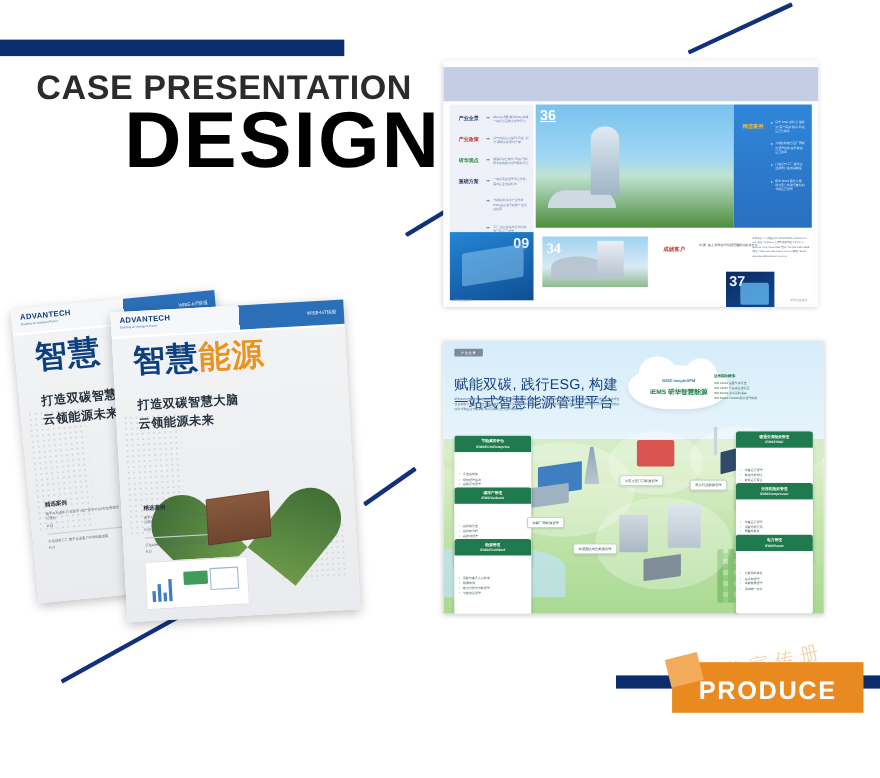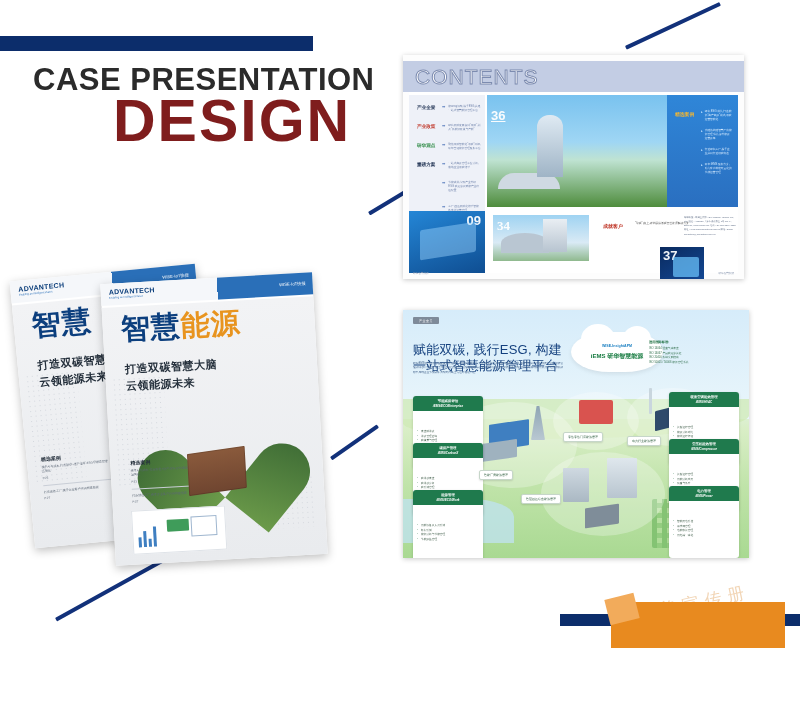--- a/index.html
+++ b/index.html
@@ -5,22 +5,22 @@
 <style>
   html,body{margin:0;padding:0;background:#ffffff;}
   body{width:800px;height:707px;position:relative;overflow:hidden;
        font-family:"Liberation Sans","DejaVu Sans",sans-serif;}
   .canvas{position:absolute;inset:0;width:800px;height:707px;background:#fff;overflow:hidden;}
 
   
   .navy-bar{position:absolute;left:0;top:36px;width:313px;height:15px;background:#0c2d6b;}
   .title-en{position:absolute;left:33px;top:62px;font-size:31px;font-weight:600;
             letter-spacing:.5px;color:#2b2b2b;white-space:nowrap;}
-  .title-design{position:absolute;left:113px;top:92px;font-size:59px;font-weight:700;
-            letter-spacing:2px;color:#7f1d1d;white-space:nowrap;line-height:1;}
+  .title-design{position:absolute;left:113px;top:92px;font-size:72px;font-weight:700;
+            letter-spacing:2px;color:#000000;white-space:nowrap;line-height:1;}
   .title-cn{position:absolute;left:33px;top:128px;font-size:39px;font-weight:700;
             color:#6e6e6e;letter-spacing:2px;white-space:nowrap;line-height:1;}
 
   
   .diag{position:absolute;background:#12317a;transform-origin:0 0;border-radius:1px;}
 
   
   .shot{position:absolute;background:#fff;box-shadow:0 1px 5px rgba(0,0,0,.22);overflow:hidden;}
 
   
@@ -185,21 +185,20 @@
   <div class="diag" style="left:55px;top:618px;width:130px;height:4px;transform:rotate(-29deg);"></div>
 
   <div class="navy-bar"></div>
   <div class="title-design">DESIGN</div>
   <div class="title-en">CASE PRESENTATION</div>
 
   <div class="shot" id="contents-spread">
     <div class="cs-inner">
       <div class="cs-page"></div>
       <div class="cs-headband"></div>
-      <div class="cs-contents-word">CONTENTS</div>
 
       <div class="cs-left">
         <div class="cs-toc">
           <div class="cs-toc-row">
             <div class="cs-toc-t" style="color:#2b3d5c">产业全景</div>
             <div class="cs-toc-dot">➡</div>
             <div class="cs-toc-d">能array洞察,携手ESG,共建一站式智慧能源管理平台</div>
           </div>
           <div class="cs-toc-row">
             <div class="cs-toc-t" style="color:#c0392b">产业政策</div>
@@ -223,21 +222,21 @@
           </div>
           <div class="cs-toc-row">
             <div class="cs-toc-t"></div>
             <div class="cs-toc-dot">➡</div>
             <div class="cs-toc-d">工厂,园区低碳化转型智能数字化运营管理</div>
           </div>
         </div>
       </div>
 
       <div class="cs-bigimg">
-        <div class="cs-num" style="left:4px;top:13px;text-decoration:underline;">36</div>
+        <div class="cs-num" style="left:4px;top:2px;text-decoration:underline;">36</div>
       </div>
 
       <div class="cs-rightpanel">
         <div class="cs-rp-h">精选案例</div>
         <div class="cs-rp-list">
           <div class="cs-rp-item">
             <i>▸</i>
             <span>绿色 ESG 成长,打造能源"高产高效"模式,双碳运营智能化</span>
           </div>
           <div class="cs-rp-item">
@@ -471,15 +470,16 @@
     <div class="bc-sub">
       <div>打造双碳智慧大脑</div>
       <div>云领能源未来</div>
     </div>
   </div>
 
   <div class="wm">诺美宣传册</div>
   <div class="pb-band"></div>
   <div class="pb-box">
     <div class="pb-corner"></div>
+    <div class="pb-text">PRODUCE</div>
   </div>
 
 </div>
 
 </body></html>

